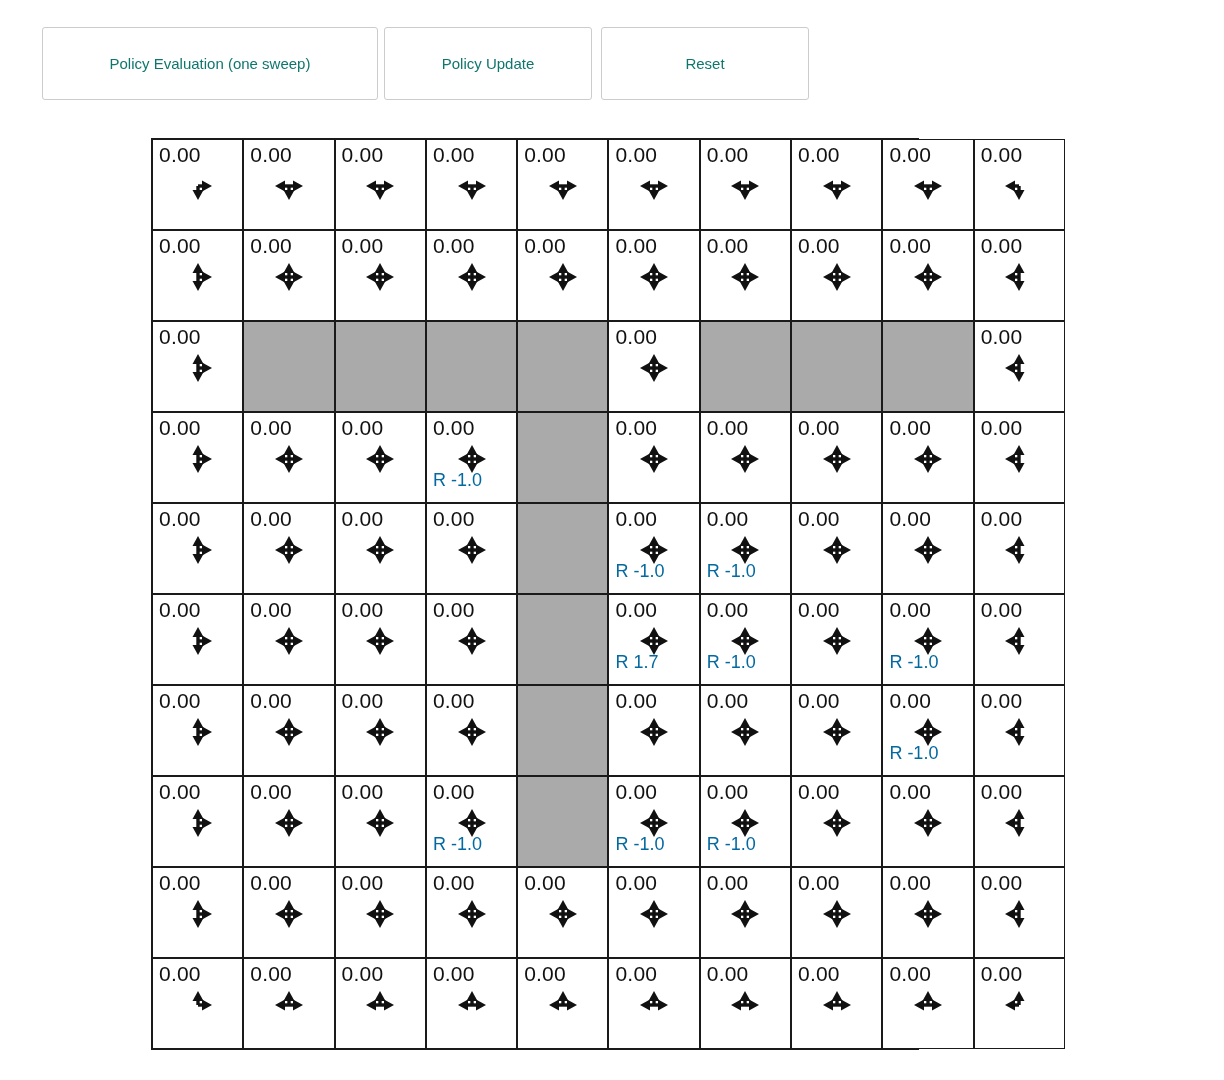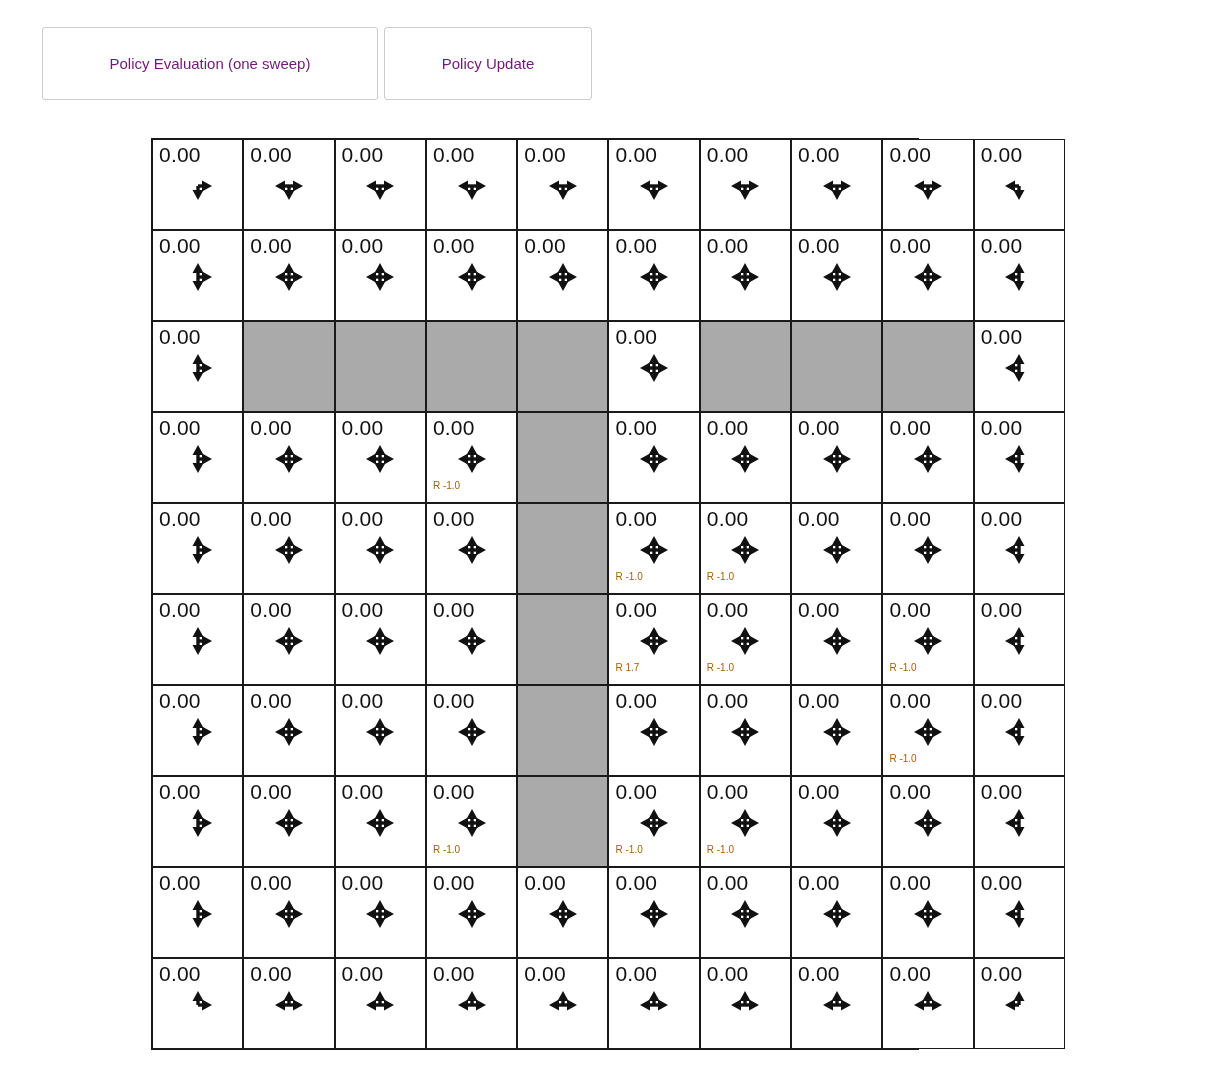--- a/index.html
+++ b/index.html
@@ -14,21 +14,21 @@
     display: flex;
     margin: 27px 0 0 42px;
   }
   .btn {
     height: 73px;
     background: #ffffff;
     border: 1px solid #cccccc;
     border-radius: 3px;
     font-family: "Liberation Sans", sans-serif;
     font-size: 15px;
-    color: #701a75;
+    color: #0f766e;
     text-align: center;
     cursor: pointer;
   }
   .btn-wide { width: 336px; margin-right: 6px; }
   .btn-std  { width: 208px; margin-right: 9px; }
   .btn-last { margin-right: 0; }
   .grid {
     margin: 38px 0 0 151px;
     width: 768px;
     display: grid;
@@ -50,30 +50,31 @@
     color: #111111;
   }
   .arrows {
     position: absolute;
     top: 26px; left: 50%;
     transform: translateX(-50%);
   }
   .rw {
     position: absolute;
     bottom: 11px; left: 6px;
-    font-size: 10px;
-    color: #a16207;
+    font-size: 18px;
+    color: #0369a1;
   }
 </style>
 </head>
 <body>
 
 <div class="toolbar">
   <button class="btn btn-wide">Policy Evaluation (one sweep)</button>
   <button class="btn btn-std">Policy Update</button>
+  <button class="btn btn-std btn-last">Reset</button>
 </div>
 
 <div class="grid">
     <div class="cell">
       <div class="val">0.00</div>
       <svg width="40" height="40" viewBox="-20 -20 40 40" class="arrows">
         <g transform="rotate(90)">
           <line x1="0" y1="0" x2="7" y2="0" stroke="#111111" stroke-width="3.4"></line>
           <polygon points="4,-5.5 14,0 4,5.5" fill="#111111"></polygon>
         </g>

